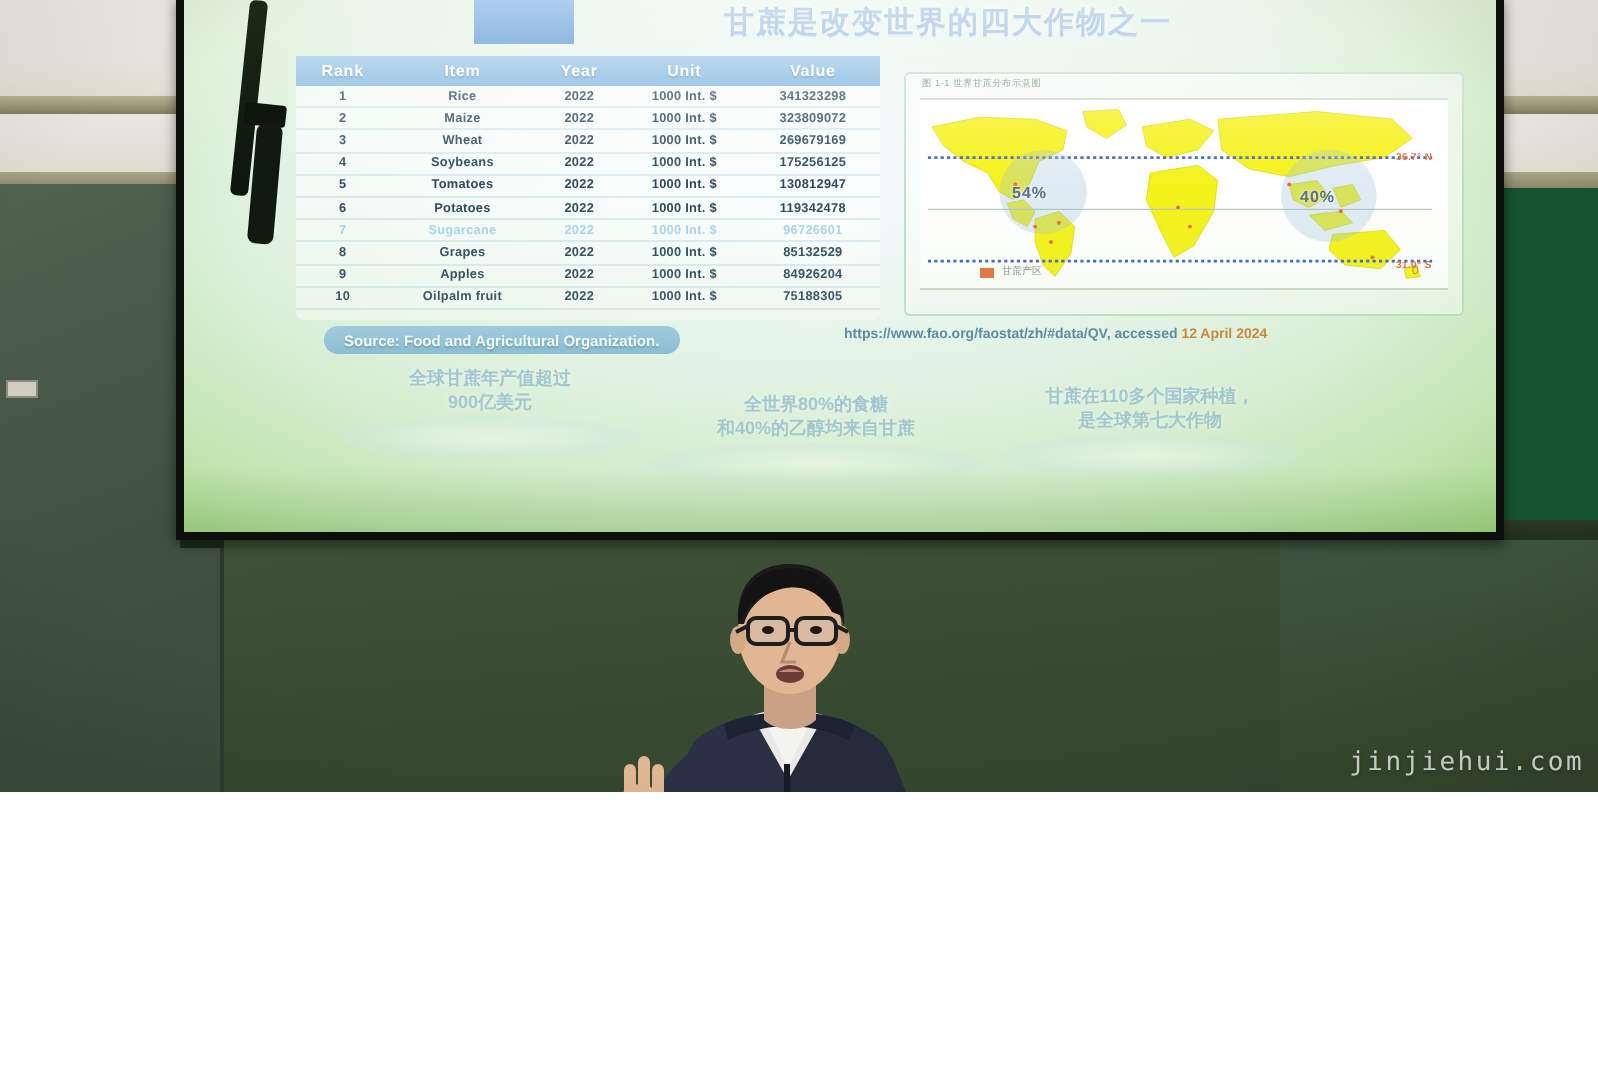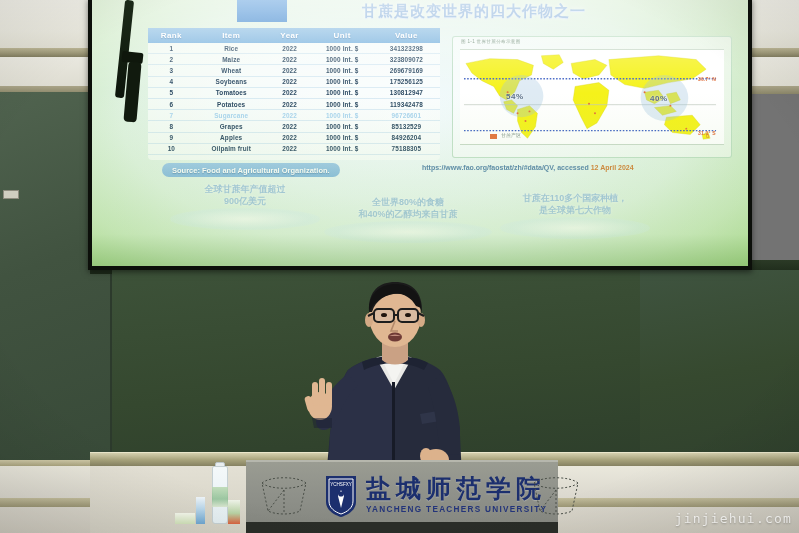--- a/index.html
+++ b/index.html
@@ -3,22 +3,22 @@
 <meta charset="utf-8">
 <style>
   * { box-sizing: border-box; margin: 0; padding: 0; }
   html, body {
     width: 799px; height: 533px;
     overflow: hidden;
     font-family: "Liberation Sans", sans-serif;
   }
   #scene {
     position: relative;
-    width: 799px; height: 533px;
-    background: #737373;
+    width: 799px; height: 396px;
+    background: #14532d;
     overflow: hidden;
   }
 
   
   .wall-top {
     position: absolute; left: 0; top: 0; width: 799px; height: 52px;
     background: linear-gradient(180deg, #efeee6 0%, #e8e7dd 60%, #dedccf 100%);
   }
   .wall-rail {
     position: absolute; left: 0; top: 48px; width: 799px; height: 10px;

